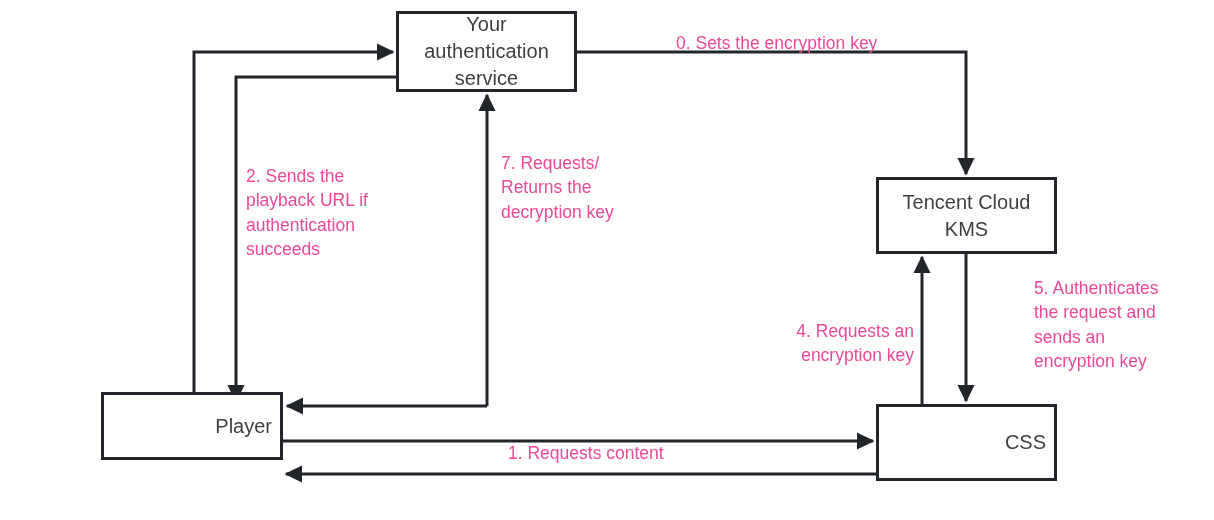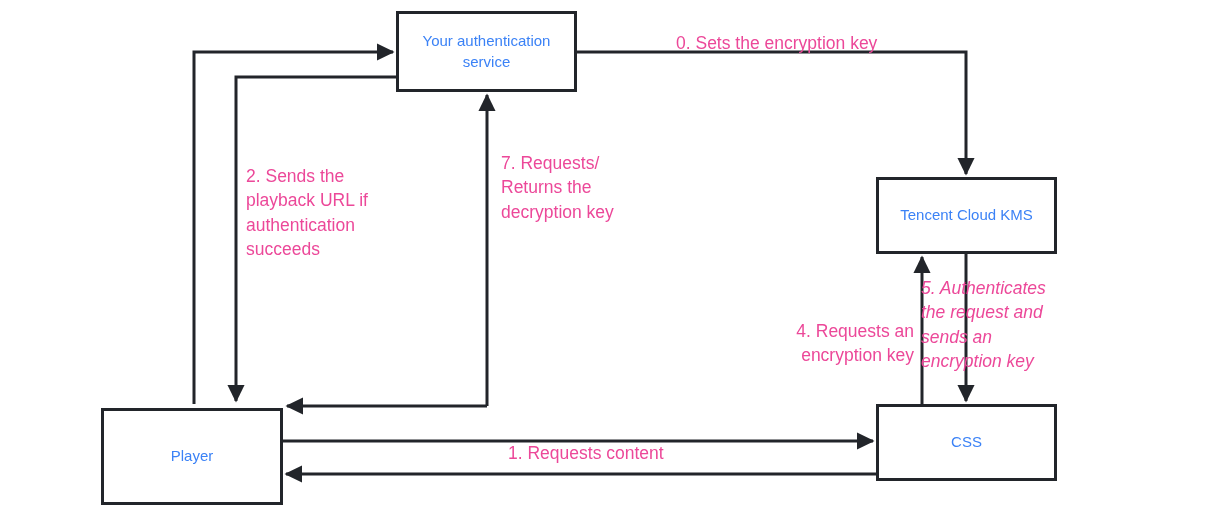--- a/index.html
+++ b/index.html
@@ -26,25 +26,25 @@
     width: 1214px;
     height: 520px;
   }
   .node-box {
     position: absolute;
     box-sizing: border-box;
     border: 3px solid #22252a;
     background: #ffffff;
     display: flex;
     align-items: center;
-    justify-content: center;
+    justify-content: flex-end;
     text-align: center;
     line-height: 1.35;
-    font-size: 15px;
-    color: #3b82f6;
+    font-size: 20px;
+    color: #404040;
     padding: 4px 8px;
   }
   .edge-label {
     position: absolute;
     font-size: 17.5px;
     line-height: 1.39;
     color: #ec4899;
     white-space: pre-line;
   }
 </style>
@@ -84,42 +84,42 @@
 
   <div class="node-box" style="left:396px; top:11px; width:181px; height:81px;">
     <span>Your authentication
 service</span>
   </div>
 
   <div class="node-box" style="left:876px; top:177px; width:181px; height:77px;">
     <span>Tencent Cloud KMS</span>
   </div>
 
-  <div class="node-box" style="left:101px; top:408px; width:182px; height:97px;">
+  <div class="node-box" style="left:101px; top:392px; width:182px; height:68px;">
     <span>Player</span>
   </div>
 
   <div class="node-box" style="left:876px; top:404px; width:181px; height:77px;">
     <span>CSS</span>
   </div>
 
   <div class="edge-label" style="left:676px; top:31px;">0. Sets the encryption key</div>
 
 
   <div class="edge-label" style="left:246px; top:151px; width:150px;margin-top:13px;">2. Sends the
 playback URL if
 authentication
 succeeds</div>
 
   <div class="edge-label" style="left:508px; top:441px;">1. Requests content</div>
 
   <div class="edge-label" style="left:782px; top:319px; width:132px; text-align:right;">4. Requests an
 encryption key</div>
 
-  <div class="edge-label" style="left:921px; top:276px; width:155px;font-style:italic;">5. Authenticates
+  <div class="edge-label" style="left:1034px; top:276px; width:155px;">5. Authenticates
 the request and
 sends an
 encryption key</div>
 
 
   <div class="edge-label" style="left:501px; top:151px; width:140px;">7. Requests/
 Returns the
 decryption key</div>
 
 </div>

